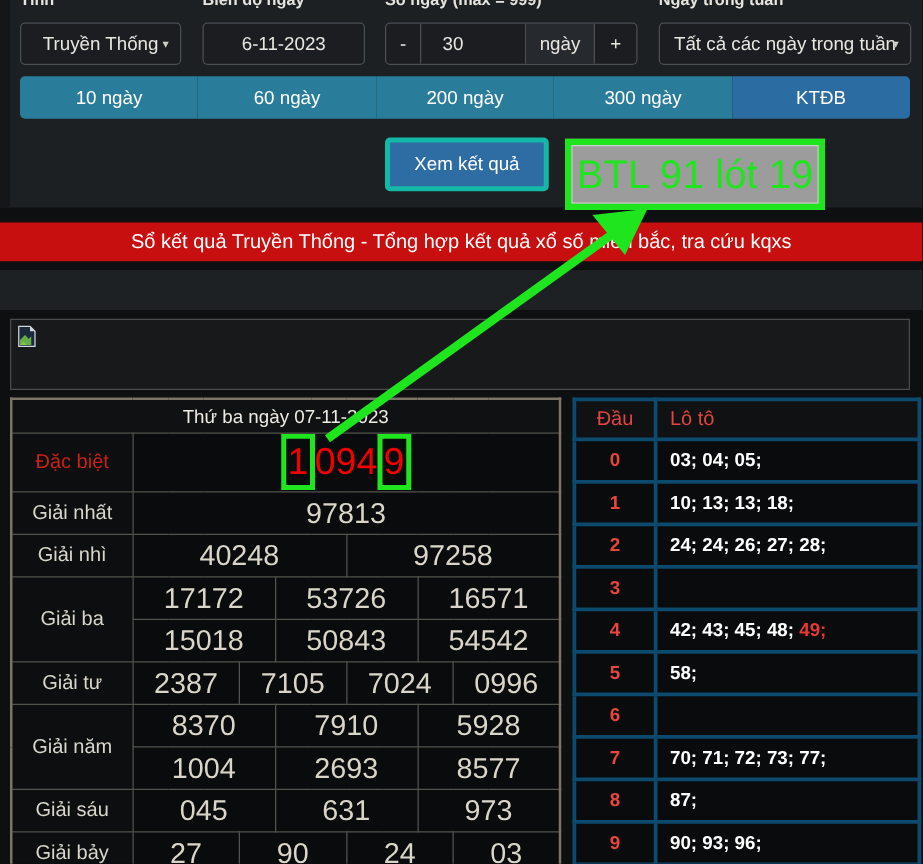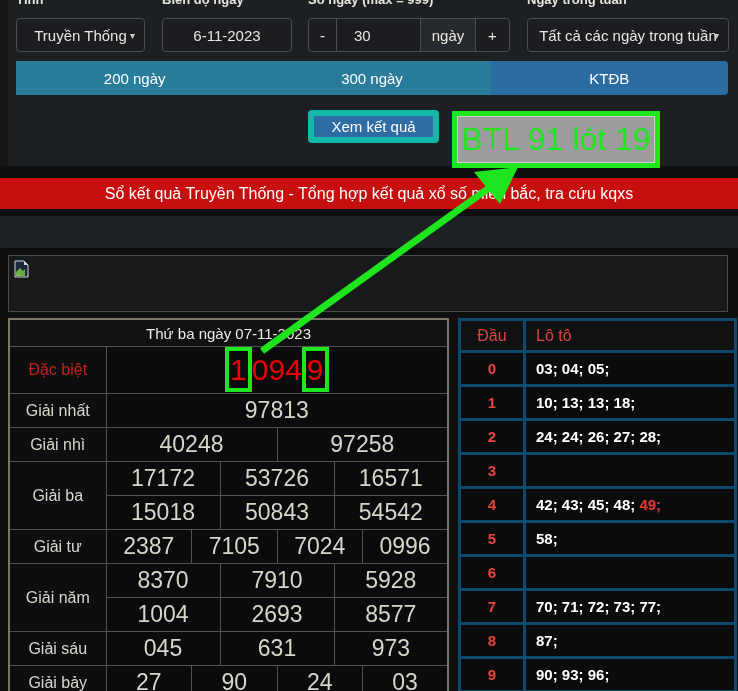--- a/index.html
+++ b/index.html
@@ -23,21 +23,21 @@
   .st-unit{width:55px;background:#26292d;border-right:1px solid #4a4e55;}
   .st-plus{flex:1;}
 
   
   .tabbar{position:absolute;left:16px;top:61px;width:712px;height:34px;display:flex;}
   .tab{flex:1;display:flex;align-items:center;justify-content:center;background:#2a7d9a;color:#fff;font-size:15px;}
   .tab.first{border-radius:4px 0 0 4px;} .tab.last{border-radius:0 4px 4px 0;background:#2b6ca3;}
   .tab.active{background:#9e2b26;}
 
   
-  .btn-view{position:absolute;left:308px;top:110px;width:131px;height:33px;background:#2e6da4;border:6px solid #14b8a6;
+  .btn-view{position:absolute;left:308px;top:110px;width:131px;height:43px;background:#2e6da4;border:4px solid #14b8a6;
     border-radius:4px;color:#fff;font-size:15px;display:flex;align-items:center;justify-content:center;box-sizing:border-box;}
   .btl-box{position:absolute;left:452px;top:111px;width:208px;height:57px;background:#9c9c9c;
     border:5px solid #1fe51f;box-sizing:border-box;box-shadow:inset 0 0 0 1px #cfcfcf;
     display:flex;align-items:center;justify-content:center;color:#1fe51f;font-size:32px;white-space:nowrap;z-index:30;}
 
   
   .banner{position:absolute;left:0;top:178px;width:738px;height:31px;background:#c70f0f;color:#fff;
     font-size:16px;display:flex;align-items:center;justify-content:center;}
 
   
@@ -104,20 +104,22 @@
 
     <div class="fgroup g4">
       <div class="flabel">Ngày trong tuần</div>
       <div class="field">
         <span>Tất cả các ngày trong tuần</span>
         <span class="caret">▾</span>
       </div>
     </div>
 
     <div class="tabbar">
+      <div class="tab first">10 ngày</div>
+      <div class="tab">60 ngày</div>
       <div class="tab">200 ngày</div>
       <div class="tab">300 ngày</div>
       <div class="tab last">KTĐB</div>
     </div>
 
     <div class="btn-view">Xem kết quả</div>
   </div>
 
   <div class="btl-box">BTL 91 lót 19</div>
 

